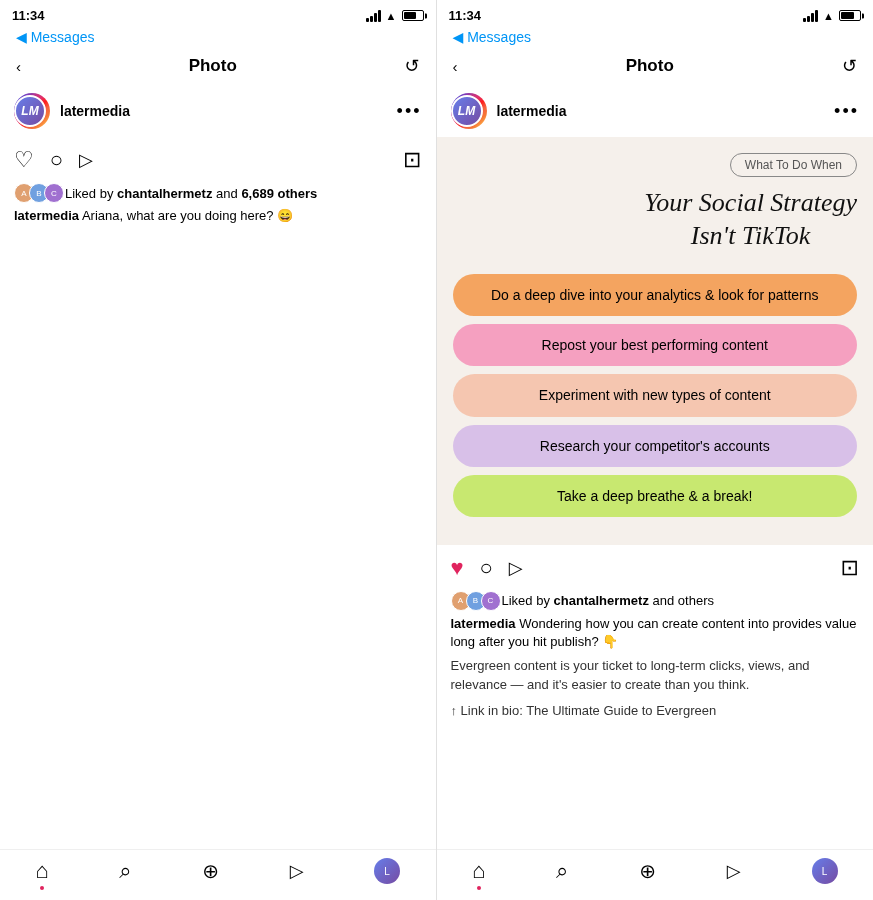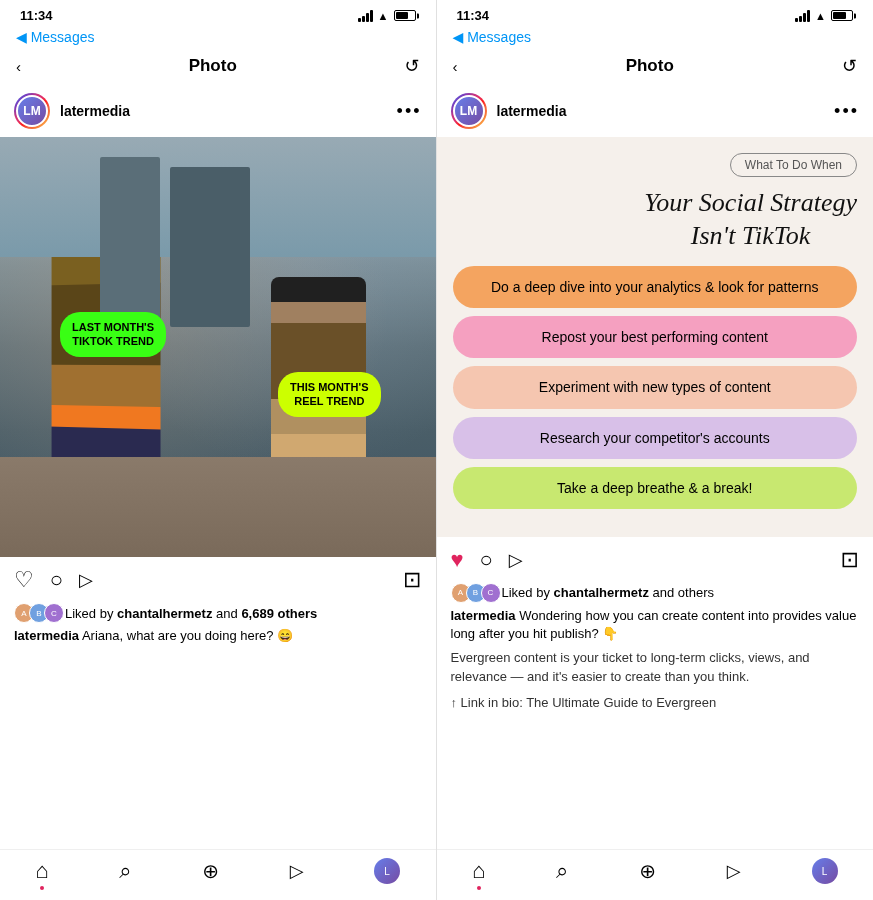--- a/index.html
+++ b/index.html
@@ -17,21 +17,21 @@
       background: #fff;
       display: flex;
       flex-direction: column;
       border-right: 1px solid #e0e0e0;
       overflow: hidden;
     }
     .status-bar {
       display: flex;
       justify-content: space-between;
       align-items: center;
-      padding: 8px 20px 4px;
+      padding: 8px 12px 4px;
       font-size: 13px;
       font-weight: 600;
       background: #fff;
     }
     .status-right {
       display: flex;
       gap: 5px;
       align-items: center;
       font-size: 11px;
     }
@@ -112,24 +112,25 @@
       gap: 10px;
     }
     .avatar {
       width: 36px;
       height: 36px;
       border-radius: 50%;
       overflow: hidden;
       background: linear-gradient(135deg, #405de6, #5851db, #833ab4, #c13584, #e1306c, #fd1d1d, #f56040, #f77737, #fcaf45, #ffdc80);
       display: flex;
       align-items: center;
-      justify-content: center;
+      justify-content: flex-start;
       color: #fff;
       font-size: 14px;
       font-weight: 700;
+      font-style: italic;
     }
     .avatar-inner {
       width: 32px;
       height: 32px;
       border-radius: 50%;
       background: linear-gradient(135deg, #667eea, #764ba2);
       border: 2px solid #fff;
       display: flex;
       align-items: center;
       justify-content: center;
@@ -307,21 +308,21 @@
       font-size: 12px;
       color: #555;
       margin-bottom: 10px;
     }
     .main-title {
       font-size: 26px;
       font-style: italic;
       font-family: Georgia, 'Times New Roman', serif;
       text-align: center;
       line-height: 1.25;
-      margin-bottom: 14px;
+      margin-bottom: 22px;
       color: #111;
     }
     .tip-pill {
       width: 100%;
       border-radius: 30px;
       padding: 12px 18px;
       font-size: 14px;
       text-align: center;
       margin-bottom: 8px;
       line-height: 1.3;
@@ -366,44 +367,20 @@
   <div class="account-row">
     <div class="account-left">
       <div class="avatar">
         <div class="avatar-inner">LM</div>
       </div>
       <span class="account-name">latermedia</span>
     </div>
     <span class="more-dots">•••</span>
   </div>
 
-  <div class="post-image">
-    <div class="street-photo">
-      <div class="street-bg"></div>
-      <div class="street-overlay"></div>
-
-      <div style="position:absolute;bottom:70px;left:50px;width:110px;height:270px;background:linear-gradient(180deg,#c8a060 0% 12%,#7a6020 12% 25%,#5a4518 25% 55%,#a07030 55% 70%,#f07820 70% 78%,#2a2a50 78% 100%);border-radius:10px 10px 0 0;transform:perspective(400px) rotateY(-8deg);"></div>
-      <div style="position:absolute;bottom:70px;right:70px;width:95px;height:210px;background:linear-gradient(180deg,#202020 0% 12%,#a08060 12% 22%,#6a5028 22% 58%,#b09060 58% 75%,#d0a870 75% 100%);border-radius:8px 8px 0 0;"></div>
-      <div class="street-ground"></div>
-
-      <div style="position:absolute;top:0;left:0;right:0;height:120px;background:linear-gradient(180deg,#98aab4 0%,#7a9aaa 100%);"></div>
-      <div style="position:absolute;top:20px;left:100px;width:60px;height:180px;background:#5a6e78;border-radius:2px;"></div>
-      <div style="position:absolute;top:30px;left:170px;width:80px;height:160px;background:#4a5e68;border-radius:2px;"></div>
-
-      <div class="label-tiktok">
-        <span>LAST MONTH'S</span><br>
-        <span>TIKTOK TREND</span>
-      </div>
-
-      <div class="label-reel">
-        <span>THIS MONTH'S</span><br>
-        <span>REEL TREND</span>
-      </div>
-    </div>
-  </div>
 
   <div class="action-bar">
     <div class="action-left">
       <span class="action-icon heart">♡</span>
       <span class="action-icon">○</span>
       <span class="action-icon" style="font-size:18px;">▷</span>
     </div>
     <span class="bookmark-icon">⊡</span>
   </div>
 

